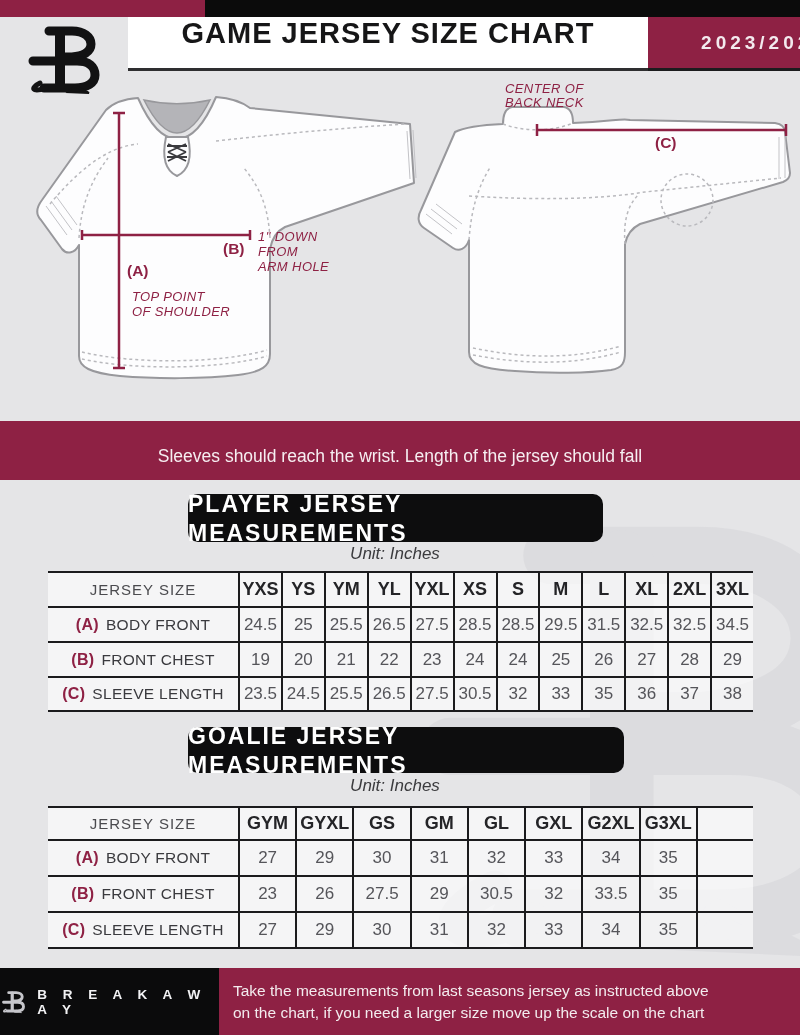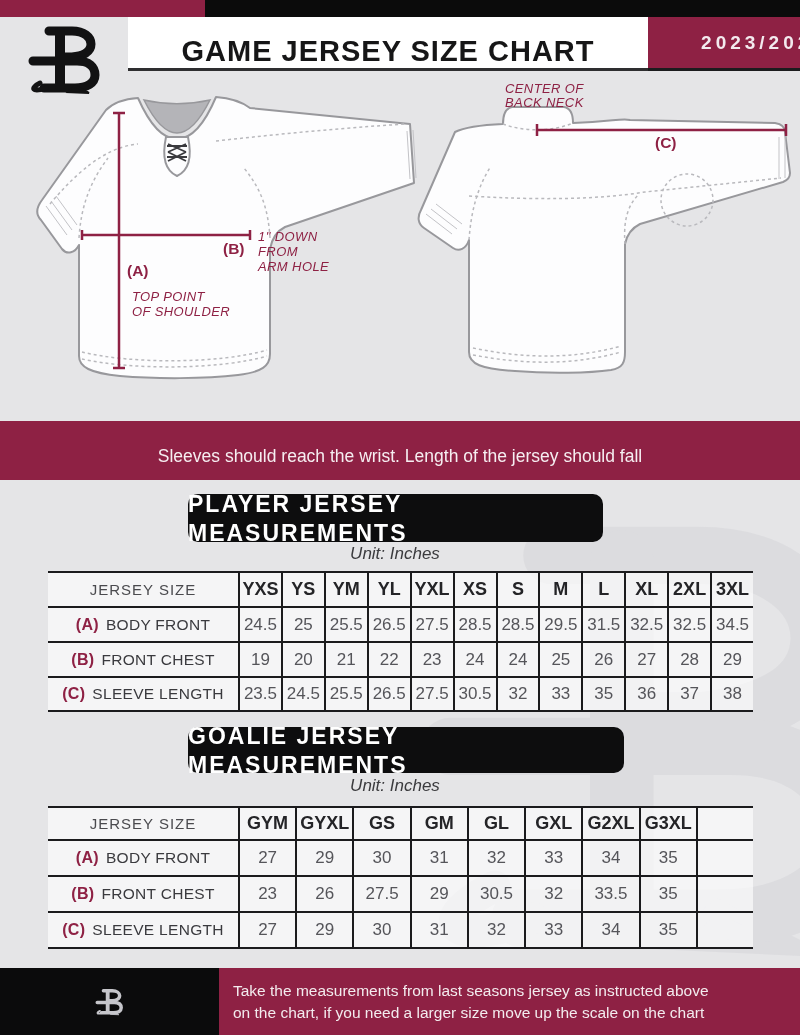--- a/index.html
+++ b/index.html
@@ -8,21 +8,21 @@
   .abs{position:absolute;}
 
   
   #watermark{left:380px;top:460px;width:560px;height:560px;color:#d4d4d8;opacity:.5;z-index:0;}
 
   
   #strip-maroon{left:0;top:0;width:205px;height:17px;background:var(--maroon);}
   #strip-black{left:205px;top:0;width:595px;height:17px;background:#0b0b0b;}
   #logo{left:22px;top:16px;width:88px;height:88px;color:#121213;z-index:2;}
   #title-box{left:128px;top:17px;width:520px;height:51px;background:#ffffff;
-             border-bottom:3px solid #2e2e30;display:flex;align-items:flex-end;justify-content:center;z-index:2;}
+             border-bottom:3px solid #2e2e30;display:flex;align-items:flex-start;justify-content:center;z-index:2;}
   #title-box .t{font-size:29px;font-weight:bold;letter-spacing:1px;color:#161617;}
   #year-box{left:648px;top:17px;width:152px;height:51px;background:var(--maroon);
             border-bottom:3px solid #1c1c1e;display:flex;align-items:center;justify-content:center;z-index:2;padding-left:40px;}
   #year-box .t{font-size:19px;font-weight:bold;letter-spacing:4px;color:#f3eaee;}
 
   
   svg text{font-family:"Liberation Sans",sans-serif;}
   .mline{stroke:var(--maroon);stroke-width:2.5;fill:none;}
   .mlabel{fill:var(--maroon);font-weight:bold;font-size:15.5px;}
   .mcap{fill:var(--maroon);font-style:italic;font-size:13px;letter-spacing:.4px;}
@@ -278,17 +278,18 @@
     <div class="cell data-cell value">33</div>
     <div class="cell data-cell value">34</div>
     <div class="cell data-cell value">35</div>
     <div class="cell data-cell value"></div>
   </div>
 
 <div id="footer-black" class="abs">
   <svg id="footer-logo" viewBox="0 0 88 88">
       <use href="#blogo"></use>
     </svg>
+  <span id="footer-brand">B R E A K A W A Y</span>
 </div>
 <div id="footer-maroon" class="abs">
   <div>Take the measurements from last seasons jersey as instructed above</div>
   <div>on the chart, if you need a larger size move up the scale on the chart</div>
 </div>
 
 </body></html>

